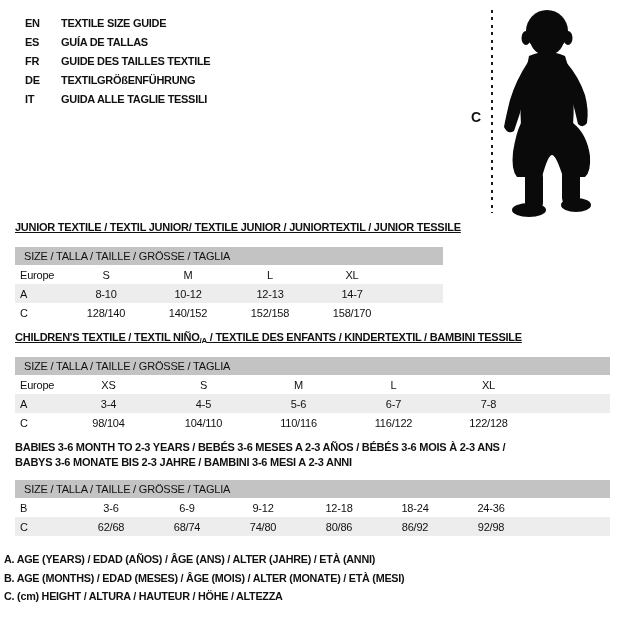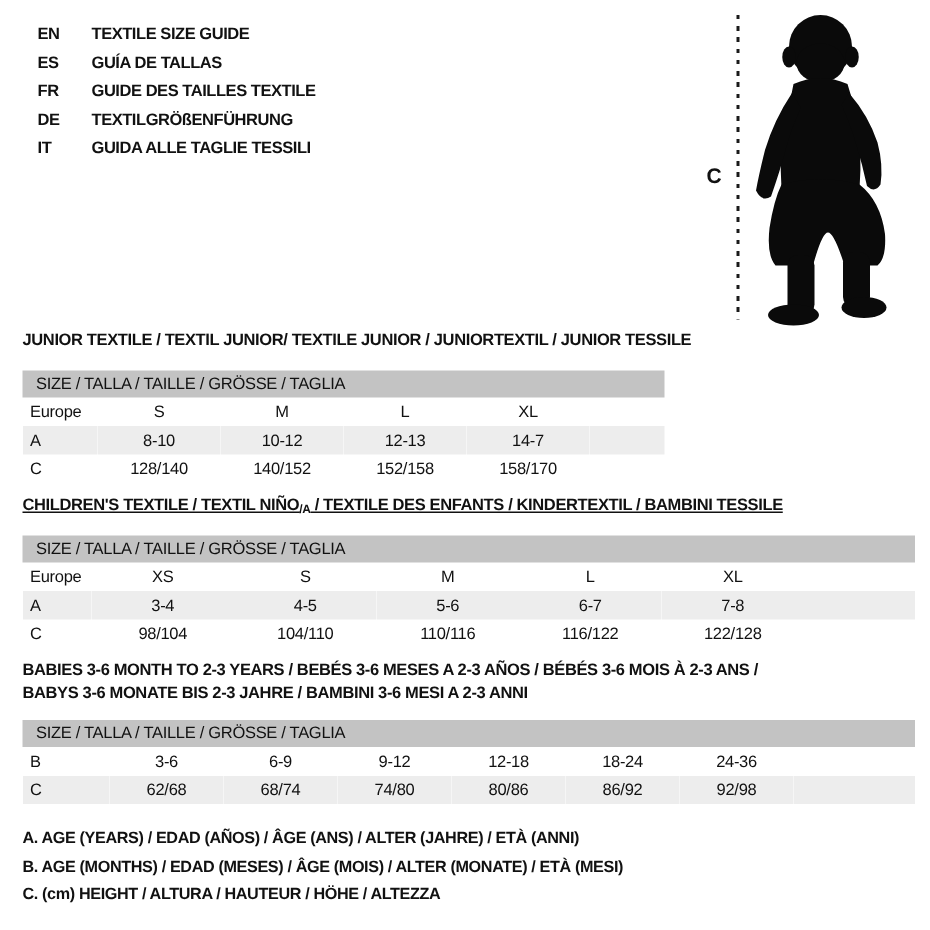--- a/index.html
+++ b/index.html
@@ -27,21 +27,21 @@
   .tbl-title sub{font-size:8px;vertical-align:-2px;}
   .size-table{position:absolute;left:15px;}
   .size-bar{height:18px;line-height:18px;padding-left:9px;box-sizing:border-box;
     font-size:11px;letter-spacing:-0.2px;}
   table{border-collapse:collapse;table-layout:fixed;width:100%;
     font-size:11px;letter-spacing:-0.2px;}
   td{height:19px;padding:0;text-align:center;white-space:nowrap;overflow:hidden;margin-top:34px;}
   td.rowlabel{text-align:left;padding-left:5px;}
 
   
-  .legend{position:absolute;left:15px;top:550px;}
+  .legend{position:absolute;left:4px;top:550px;}
   .legend-line{font-weight:700;font-size:10.8px;letter-spacing:-0.25px;
     line-height:18.5px;white-space:nowrap;}
 </style>
 </head>
 <body>
 
 <div class="page">
 
   <div class="langs">
     <div class="lang-row">
@@ -78,21 +78,21 @@
       <path d="M33 58 Q21 76 15 96 Q11 112 9 123 Q13 131 19 127 Q25 110 29 95 Q33 80 39 68 Z"></path>
       <path d="M71 58 Q84 73 90 91 Q94 106 92 119 Q88 125 83 120 Q80 106 76 93 Q72 79 66 66 Z"></path>
       <path d="M26 119 Q52 112 78 119 Q92 130 95 152 Q96 168 90 173 L68 173 Q61 151 57 151 Q53 151 47 173 L22 173 Q16 166 18 148 Q21 129 26 119 Z"></path>
       <rect x="30" y="166" width="18" height="40" rx="7"></rect>
       <rect x="67" y="164" width="18" height="37" rx="7"></rect>
       <ellipse cx="34" cy="206" rx="17" ry="7"></ellipse>
       <ellipse cx="81" cy="201" rx="15" ry="7"></ellipse>
     </g>
   </svg>
 
-  <div class="tbl-title" style="top:220px;">JUNIOR TEXTILE / TEXTIL JUNIOR/ TEXTILE JUNIOR / JUNIORTEXTIL / JUNIOR TESSILE</div>
+  <div class="tbl-title" style="top:220px;text-decoration:underline;">JUNIOR TEXTILE / TEXTIL JUNIOR/ TEXTILE JUNIOR / JUNIORTEXTIL / JUNIOR TESSILE</div>
   <div class="size-table" style="top:247px;width:428px;">
     <div class="size-bar" style="background:#c3c3c3;">SIZE / TALLA / TAILLE / GRÖSSE / TAGLIA</div>
     <table>
       <colgroup>
           <col style="width:50px">
           <col style="width:82px">
           <col style="width:82px">
           <col style="width:82px">
           <col style="width:82px">
           <col style="width:50px">

